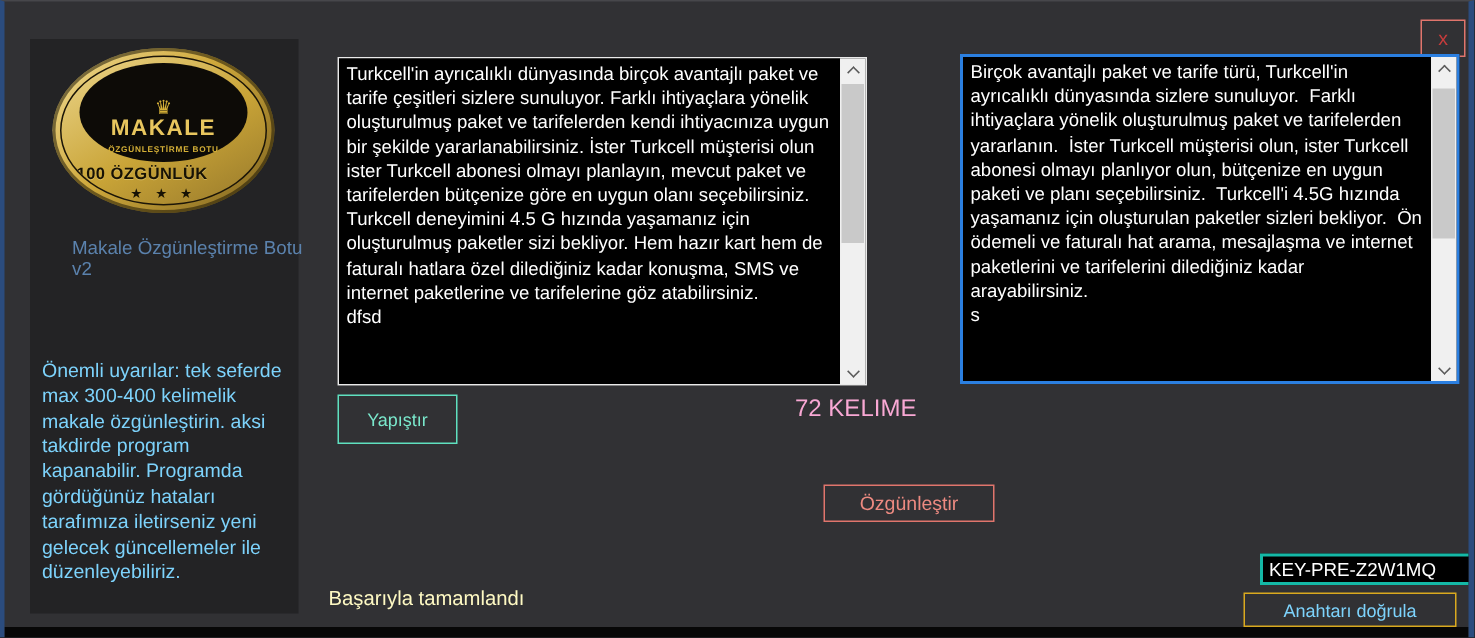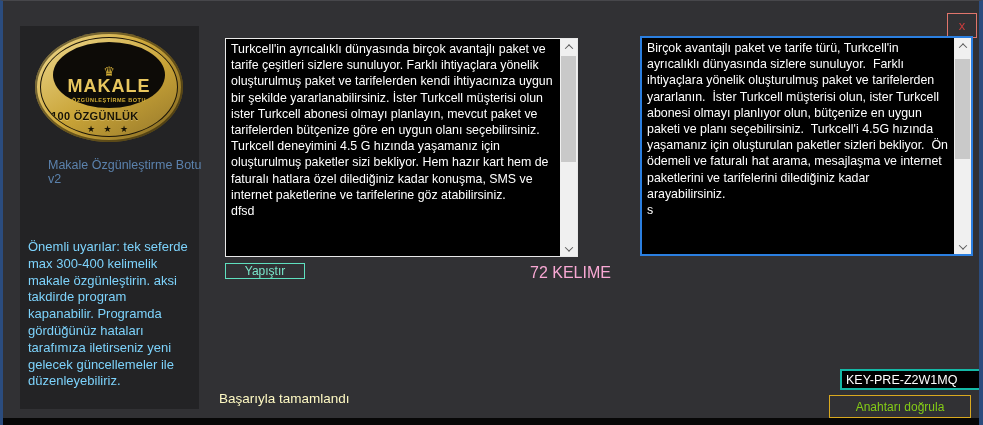--- a/index.html
+++ b/index.html
@@ -33,21 +33,21 @@
     background:linear-gradient(150deg,#ecd68c 0%,#c9a437 55%,#96782b 100%);
     border:1px solid #1c1608; overflow:hidden;
   }
   .badge-oval {
     position:absolute; left:50%; top:4px; transform:translateX(-50%);
     width:112px; height:66px; border-radius:50%;
     background:#0d0b07; display:flex; flex-direction:column; align-items:center; justify-content:flex-end;
     padding-bottom:5px;
   }
   .badge-crown { color:#d4af37; font-size:13px; line-height:11px; }
-  .badge-title { color:#e8c65e; font-weight:bold; font-size:18px; letter-spacing:1px; line-height:18px; }
+  .badge-title { color:#e8c65e; font-weight:bold; font-size:15px; letter-spacing:1px; line-height:18px; }
   .badge-sub   { color:#d4af37; font-weight:bold; font-size:5.5px; letter-spacing:.5px; margin-top:2px; }
   .badge-band  { position:absolute; left:0; right:0; top:72px; text-align:left;
                  color:#171204; font-weight:bold; font-size:11px; letter-spacing:.3px;
                  text-shadow:0 1px 0 rgba(255,235,170,.35); }
   .badge-stars { position:absolute; left:0; right:0; top:86px; text-align:center;
                  color:#171204; font-size:9px; letter-spacing:3px; }
 
   .app-title { position:absolute; left:5px; top:132px; width:170px;
                color:#5b82ad; font-size:12.5px;margin-left:23px; }
   .warning   { position:absolute; left:8px; top:213px; width:164px;
@@ -68,28 +68,28 @@
   .sb-btn.up { top:0; } .sb-btn.down { bottom:0; }
   .chev { width:6px; height:6px; border-left:1.6px solid #5a5a5a; border-top:1.6px solid #5a5a5a; }
   .chev.up { transform:rotate(45deg) translate(1px,1px); }
   .chev.down { transform:rotate(225deg) translate(1px,1px); }
   .sb-thumb { position:absolute; left:1px; width:15px; background:#c9c9c9; cursor:pointer; }
   .src .sb-thumb { top:17px; height:106px; }
   .dst .sb-thumb { top:21px; height:100px; }
 
   
   .btn { position:absolute; background:transparent; cursor:pointer; font-family:"Liberation Sans", sans-serif; }
-  .paste-btn { left:222px; top:262px; width:80px; height:16px;
+  .paste-btn { left:222px; top:262px; width:80px; height:33px;
                border:1px solid #5fe0bf; color:#7ae8cc; font-size:12px; }
   .copy-btn  { left:888px; top:260px; width:81px; height:24px;
                border:1.5px solid #a6cc34; color:#fff; font-size:12px; }
   .unique-btn{ left:546px; top:322px; width:114px; height:25px;
                border:1px solid #e0756c; color:#ed8a81; font-size:13px; }
   .validate-btn{ left:826px; top:394px; width:142px; height:23px;
-               border:1.5px solid #d9a91f; color:#84cc16; font-size:12px; }
+               border:1.5px solid #d9a91f; color:#7dd3fc; font-size:12px; }
 
   .word-count { position:absolute; left:527px; top:263px; color:#f9a8d4; font-size:16px; }
   .status     { position:absolute; left:216px; top:390px; color:#fef9c3; font-size:13.5px; }
 
   .key-input { position:absolute; left:837px; top:368px; width:155px; height:21px;
                background:#000; border:2px solid #14b8a6; color:#fff;
                font-family:"Liberation Sans", sans-serif; font-size:12.5px; padding:0 4px; outline:none; }
 </style>
 </head>
 <body>
@@ -137,20 +137,21 @@
         </div>
       <div class="sb-thumb"></div>
       <div class="sb-btn down">
           <span class="chev down"></span>
         </div>
     </div>
   </div>
 
   <button class="btn paste-btn">Yapıştır</button>
   <div class="word-count">72 KELIME</div>
+  <button class="btn unique-btn">Özgünleştir</button>
 
   <div class="status">Başarıyla tamamlandı</div>
 
   <input class="key-input" type="text" value="KEY-PRE-Z2W1MQ" style="">
   <button class="btn validate-btn">Anahtarı doğrula</button>
 
   <div class="bottom-bar"></div>
 </div>
 
 </body></html>

